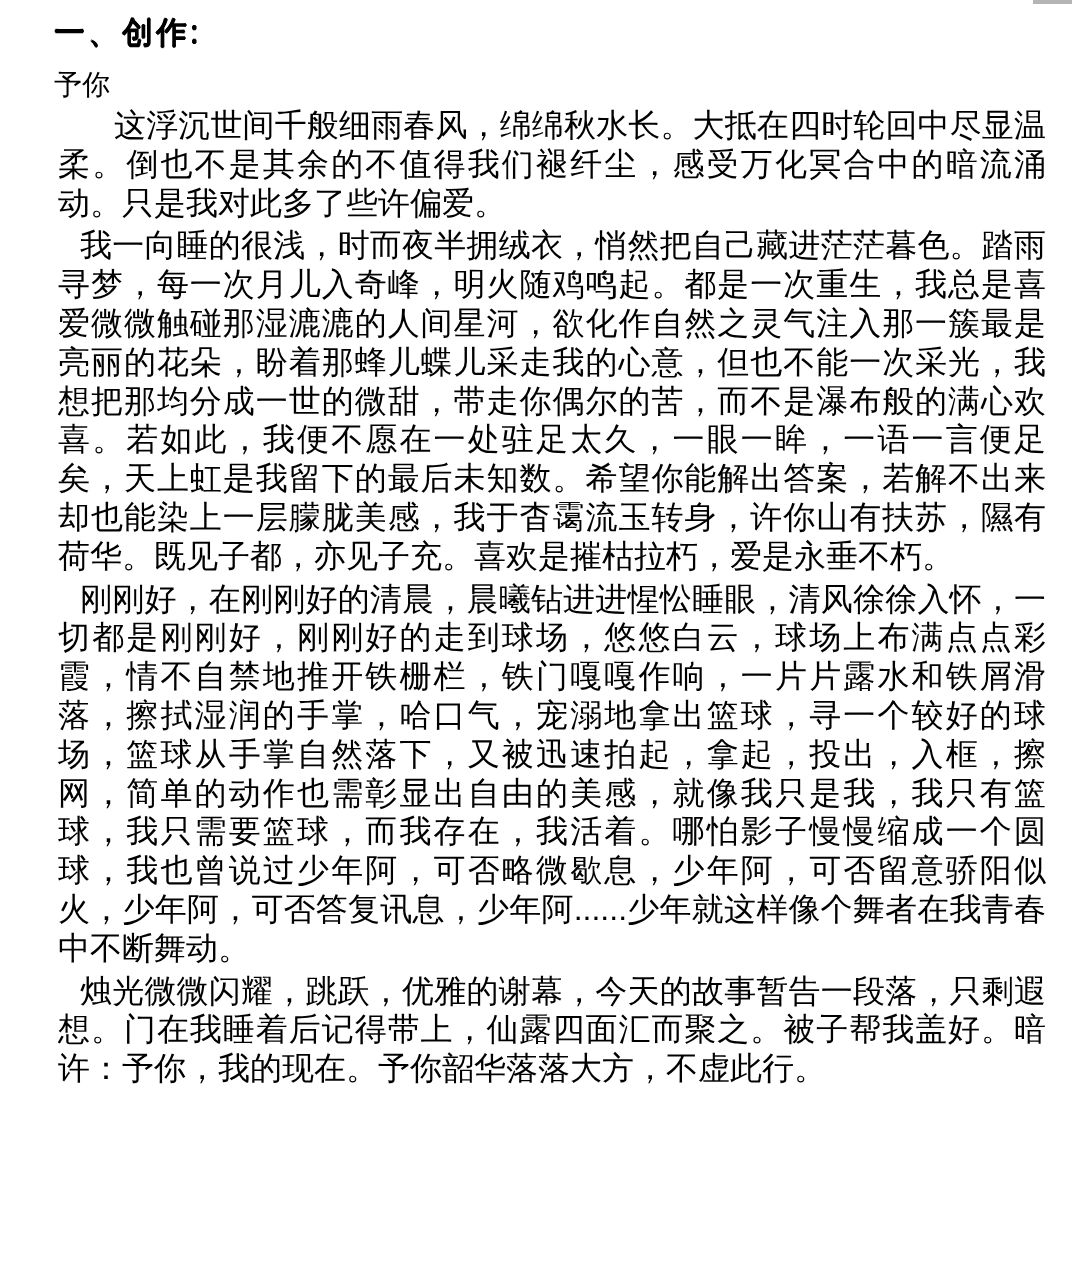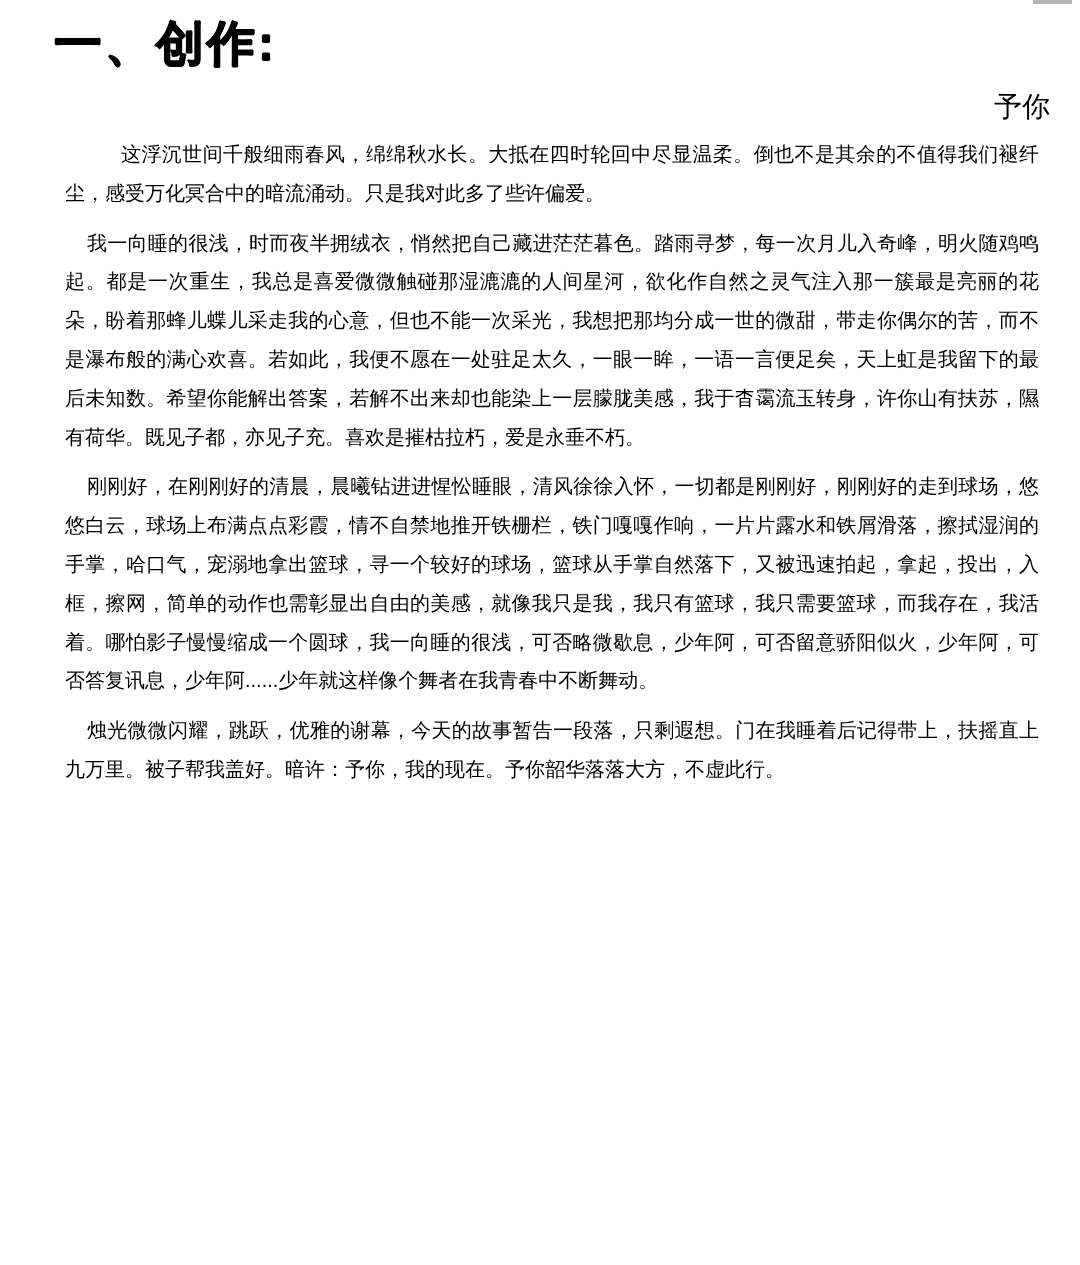--- a/index.html
+++ b/index.html
@@ -12,39 +12,39 @@
     body {
       width: 1080px;
       height: 1265px;
       position: relative;
       overflow: hidden;
     }
     .page {
       padding: 8px 30px 0 54px;
     }
     .section-title {
-      font-size: 48px;
-      font-weight: 700;
+      font-size: 31px;
+      font-weight: 400;
       letter-spacing: 3px;
       margin: 4px 0 14px 0;
       
       text-shadow: 0.8px 0 #000, -0.8px 0 #000, 0 0.8px #000, 0 -0.8px #000;
     }
     .poem-title {
-      text-align: right;
+      text-align: left;
       font-size: 28px;
       line-height: 34px;
       margin: 0 0 4px 0;
       font-weight: 400;
     }
     p.para {
-      font-size: 20px;
+      font-size: 32px;
       line-height: 38.8px;
       text-align: justify;
-      margin: 11px;
+      margin: 4px;
       font-weight: 400;
       word-break: break-all;
     }
     p.indent-large { text-indent: 56px; }
     p.indent-small { text-indent: 22px; }
     .top-right-artifact {
       position: absolute;
       top: 0;
       right: 8px;
       width: 39px;
@@ -60,16 +60,16 @@
 <div class="page">
   <h1 class="section-title">一、创作:</h1>
 
   <div class="poem-title">予你</div>
 
   <p class="para indent-large">这浮沉世间千般细雨春风，绵绵秋水长。大抵在四时轮回中尽显温柔。倒也不是其余的不值得我们褪纤尘，感受万化冥合中的暗流涌动。只是我对此多了些许偏爱。</p>
 
   <p class="para indent-small">我一向睡的很浅，时而夜半拥绒衣，悄然把自己藏进茫茫暮色。踏雨寻梦，每一次月儿入奇峰，明火随鸡鸣起。都是一次重生，我总是喜爱微微触碰那湿漉漉的人间星河，欲化作自然之灵气注入那一簇最是亮丽的花朵，盼着那蜂儿蝶儿采走我的心意，但也不能一次采光，我想把那均分成一世的微甜，带走你偶尔的苦，而不是瀑布般的满心欢喜。若如此，我便不愿在一处驻足太久，一眼一眸，一语一言便足矣，天上虹是我留下的最后未知数。希望你能解出答案，若解不出来却也能染上一层朦胧美感，我于杳霭流玉转身，许你山有扶苏，隰有荷华。既见子都，亦见子充。喜欢是摧枯拉朽，爱是永垂不朽。</p>
 
 
-  <p class="para indent-small">刚刚好，在刚刚好的清晨，晨曦钻进进惺忪睡眼，清风徐徐入怀，一切都是刚刚好，刚刚好的走到球场，悠悠白云，球场上布满点点彩霞，情不自禁地推开铁栅栏，铁门嘎嘎作响，一片片露水和铁屑滑落，擦拭湿润的手掌，哈口气，宠溺地拿出篮球，寻一个较好的球场，篮球从手掌自然落下，又被迅速拍起，拿起，投出，入框，擦网，简单的动作也需彰显出自由的美感，就像我只是我，我只有篮球，我只需要篮球，而我存在，我活着。哪怕影子慢慢缩成一个圆球，我一向睡的很浅，可否略微歇息，少年阿，可否留意骄阳似火，少年阿，可否答复讯息，少年阿......少年就这样像个舞者在我青春中不断舞动。</p>
+  <p class="para indent-small">刚刚好，在刚刚好的清晨，晨曦钻进进惺忪睡眼，清风徐徐入怀，一切都是刚刚好，刚刚好的走到球场，悠悠白云，球场上布满点点彩霞，情不自禁地推开铁栅栏，铁门嘎嘎作响，一片片露水和铁屑滑落，擦拭湿润的手掌，哈口气，宠溺地拿出篮球，寻一个较好的球场，篮球从手掌自然落下，又被迅速拍起，拿起，投出，入框，擦网，简单的动作也需彰显出自由的美感，就像我只是我，我只有篮球，我只需要篮球，而我存在，我活着。哪怕影子慢慢缩成一个圆球，我也曾说过少年阿，可否略微歇息，少年阿，可否留意骄阳似火，少年阿，可否答复讯息，少年阿......少年就这样像个舞者在我青春中不断舞动。</p>
 
-  <p class="para indent-small">烛光微微闪耀，跳跃，优雅的谢幕，今天的故事暂告一段落，只剩遐想。门在我睡着后记得带上，扶摇直上九万里。被子帮我盖好。暗许：予你，我的现在。予你韶华落落大方，不虚此行。</p>
+  <p class="para indent-small">烛光微微闪耀，跳跃，优雅的谢幕，今天的故事暂告一段落，只剩遐想。门在我睡着后记得带上，仙露四面汇而聚之。被子帮我盖好。暗许：予你，我的现在。予你韶华落落大方，不虚此行。</p>
 </div>
 
 </body></html>

